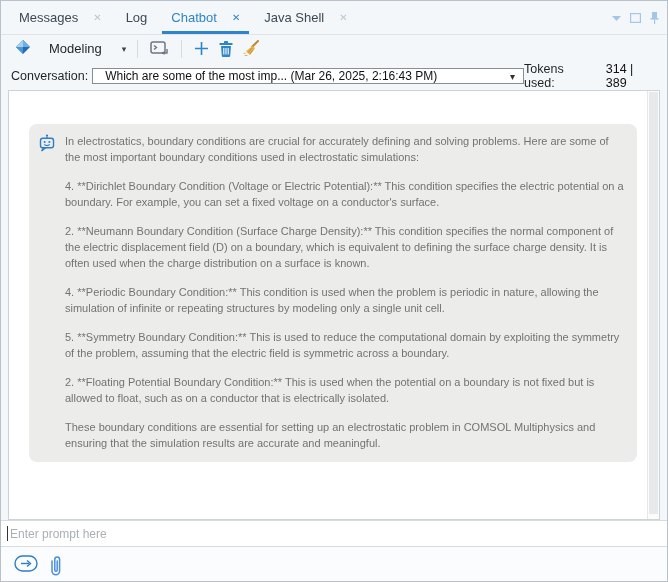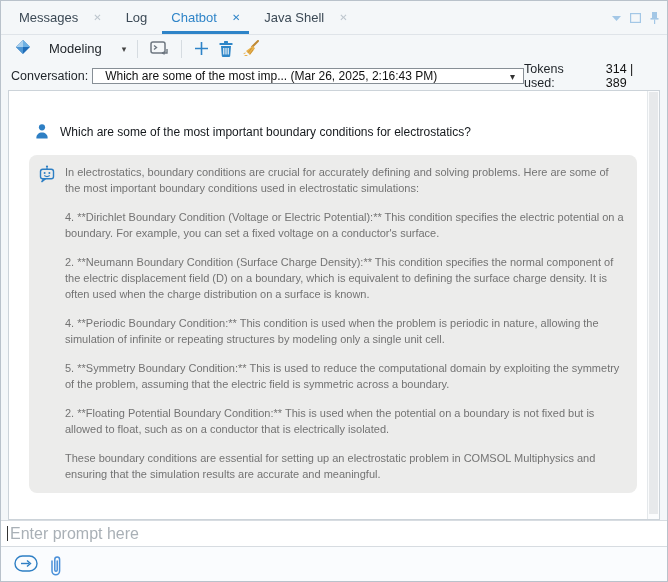--- a/index.html
+++ b/index.html
@@ -61,21 +61,21 @@
   .scrollbar { width:12px; flex:none; border-left:1px solid #e4e8eb; background:#fbfcfd;
                padding:1px; }
   .scroll-thumb { width:100%; height:99%; background:#e7e9eb; }
 
   
   .promptrow { height:27px; flex:none; background:#ffffff; border-top:1px solid #d7dce1;
                border-bottom:1px solid #d7dce1; display:flex; align-items:center;
                padding:0 6px; position:relative; }
   .caret-bar { width:1px; height:15px; background:#333; flex:none; }
   .prompt-input { flex:1; border:none; outline:none; font-family:"Liberation Sans",sans-serif;
-                  font-size:16px; color:#7f1d1d; background:transparent; padding-left:2px; }
+                  font-size:12px; color:#7f1d1d; background:transparent; padding-left:2px; }
   .prompt-input::placeholder { color:#a9b0b6; }
 
   
   .bottombar { flex:1; background:#fafcfe; display:flex; align-items:flex-start;
                gap:11px; padding:8px 0 0 13px; }
   .bottombar .icon-btn { padding:0; }
 </style>
 </head>
 <body>
 
@@ -179,29 +179,20 @@
       <span class="conv-caret">▾</span>
     </div>
     <div class="tokens">
       <span>Tokens used:</span>
       <span class="tokens-value">314 | 389</span>
     </div>
   </div>
 
   <div class="chatpanel">
     <div class="chatcontent">
-      <div class="msg-row user-row">
-        <span class="avatar">
-          <svg width="16" height="16" viewBox="0 0 16 16">
-            <circle cx="8" cy="4.3" r="3.1" fill="#2e7fc4"></circle>
-            <path d="M2.4 14.6c0-3.2 2.5-5.2 5.6-5.2s5.6 2 5.6 5.2v0.9H2.4z" fill="#2e7fc4"></path>
-          </svg>
-        </span>
-        <span>Which are some of the most important boundary conditions for electrostatics?</span>
-      </div>
       <div class="bot-bubble">
         <span class="avatar">
           <svg width="18" height="19" viewBox="0 0 18 19">
             <circle cx="9" cy="1.6" r="1.1" fill="#2e7fc4"></circle>
             <path d="M9 2.6v1.6" stroke="#2e7fc4" stroke-width="1.2"></path>
             <rect x="2.5" y="4.2" width="13" height="9.6" rx="2.2" fill="none" stroke="#2e7fc4" stroke-width="1.4"></rect>
             <circle cx="6.6" cy="8" r="1" fill="#2e7fc4"></circle>
             <circle cx="11.4" cy="8" r="1" fill="#2e7fc4"></circle>
             <path d="M6.3 10.6q2.7 2 5.4 0" fill="none" stroke="#2e7fc4" stroke-width="1.2"></path>
             <path d="M5.4 13.8L3.6 17l4-3.2" fill="none" stroke="#2e7fc4" stroke-width="1.3"></path>

